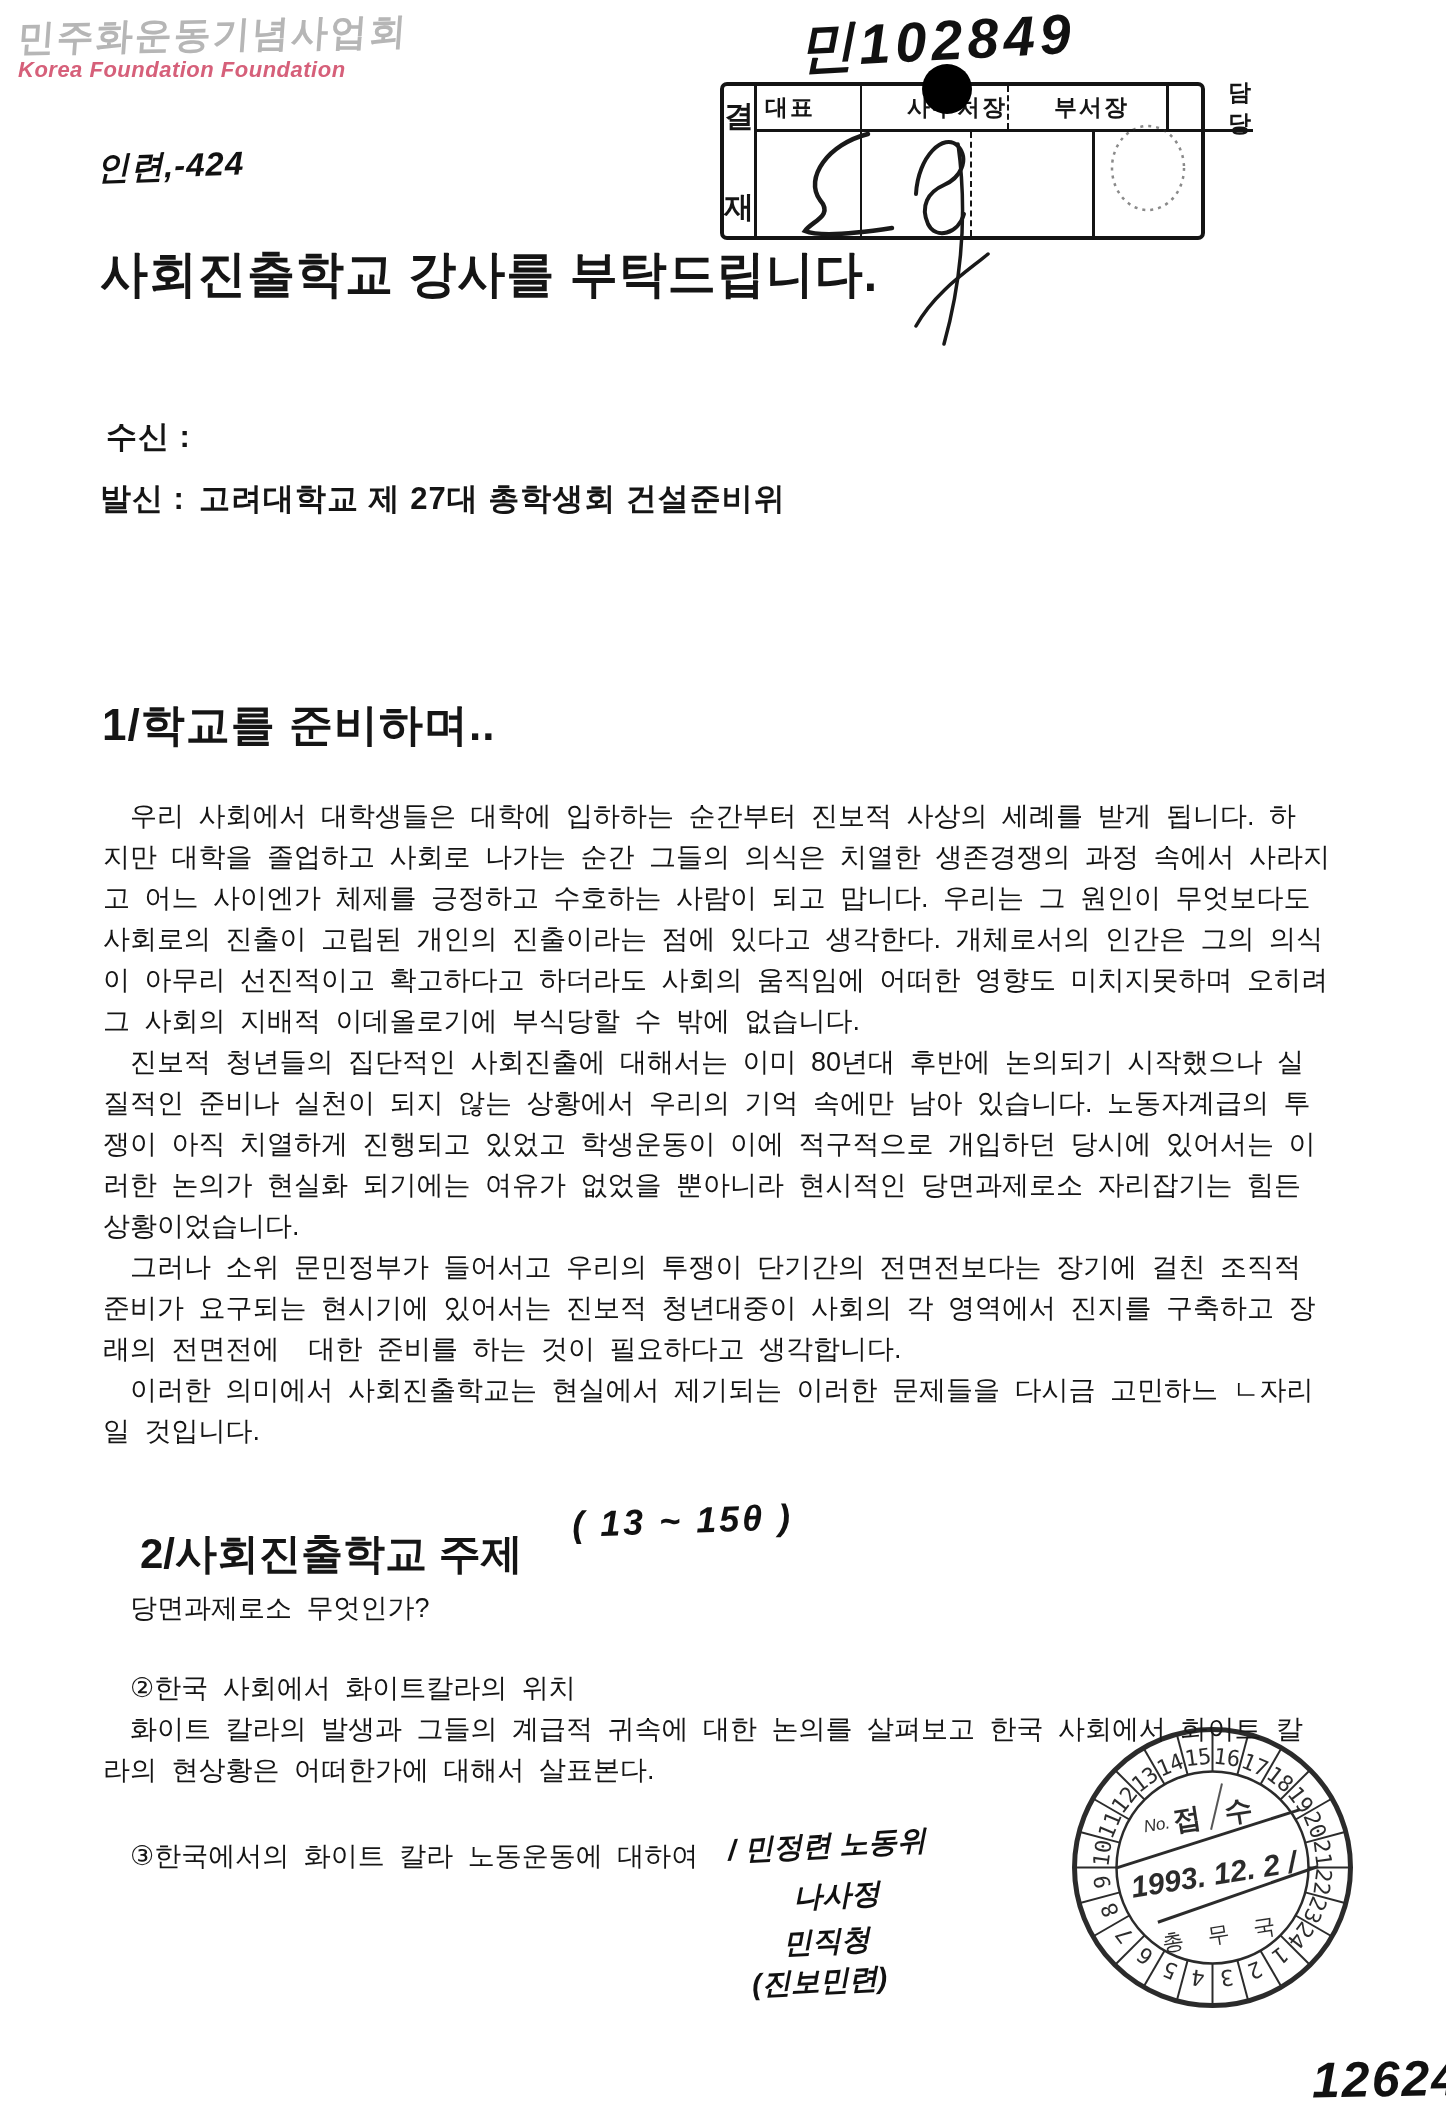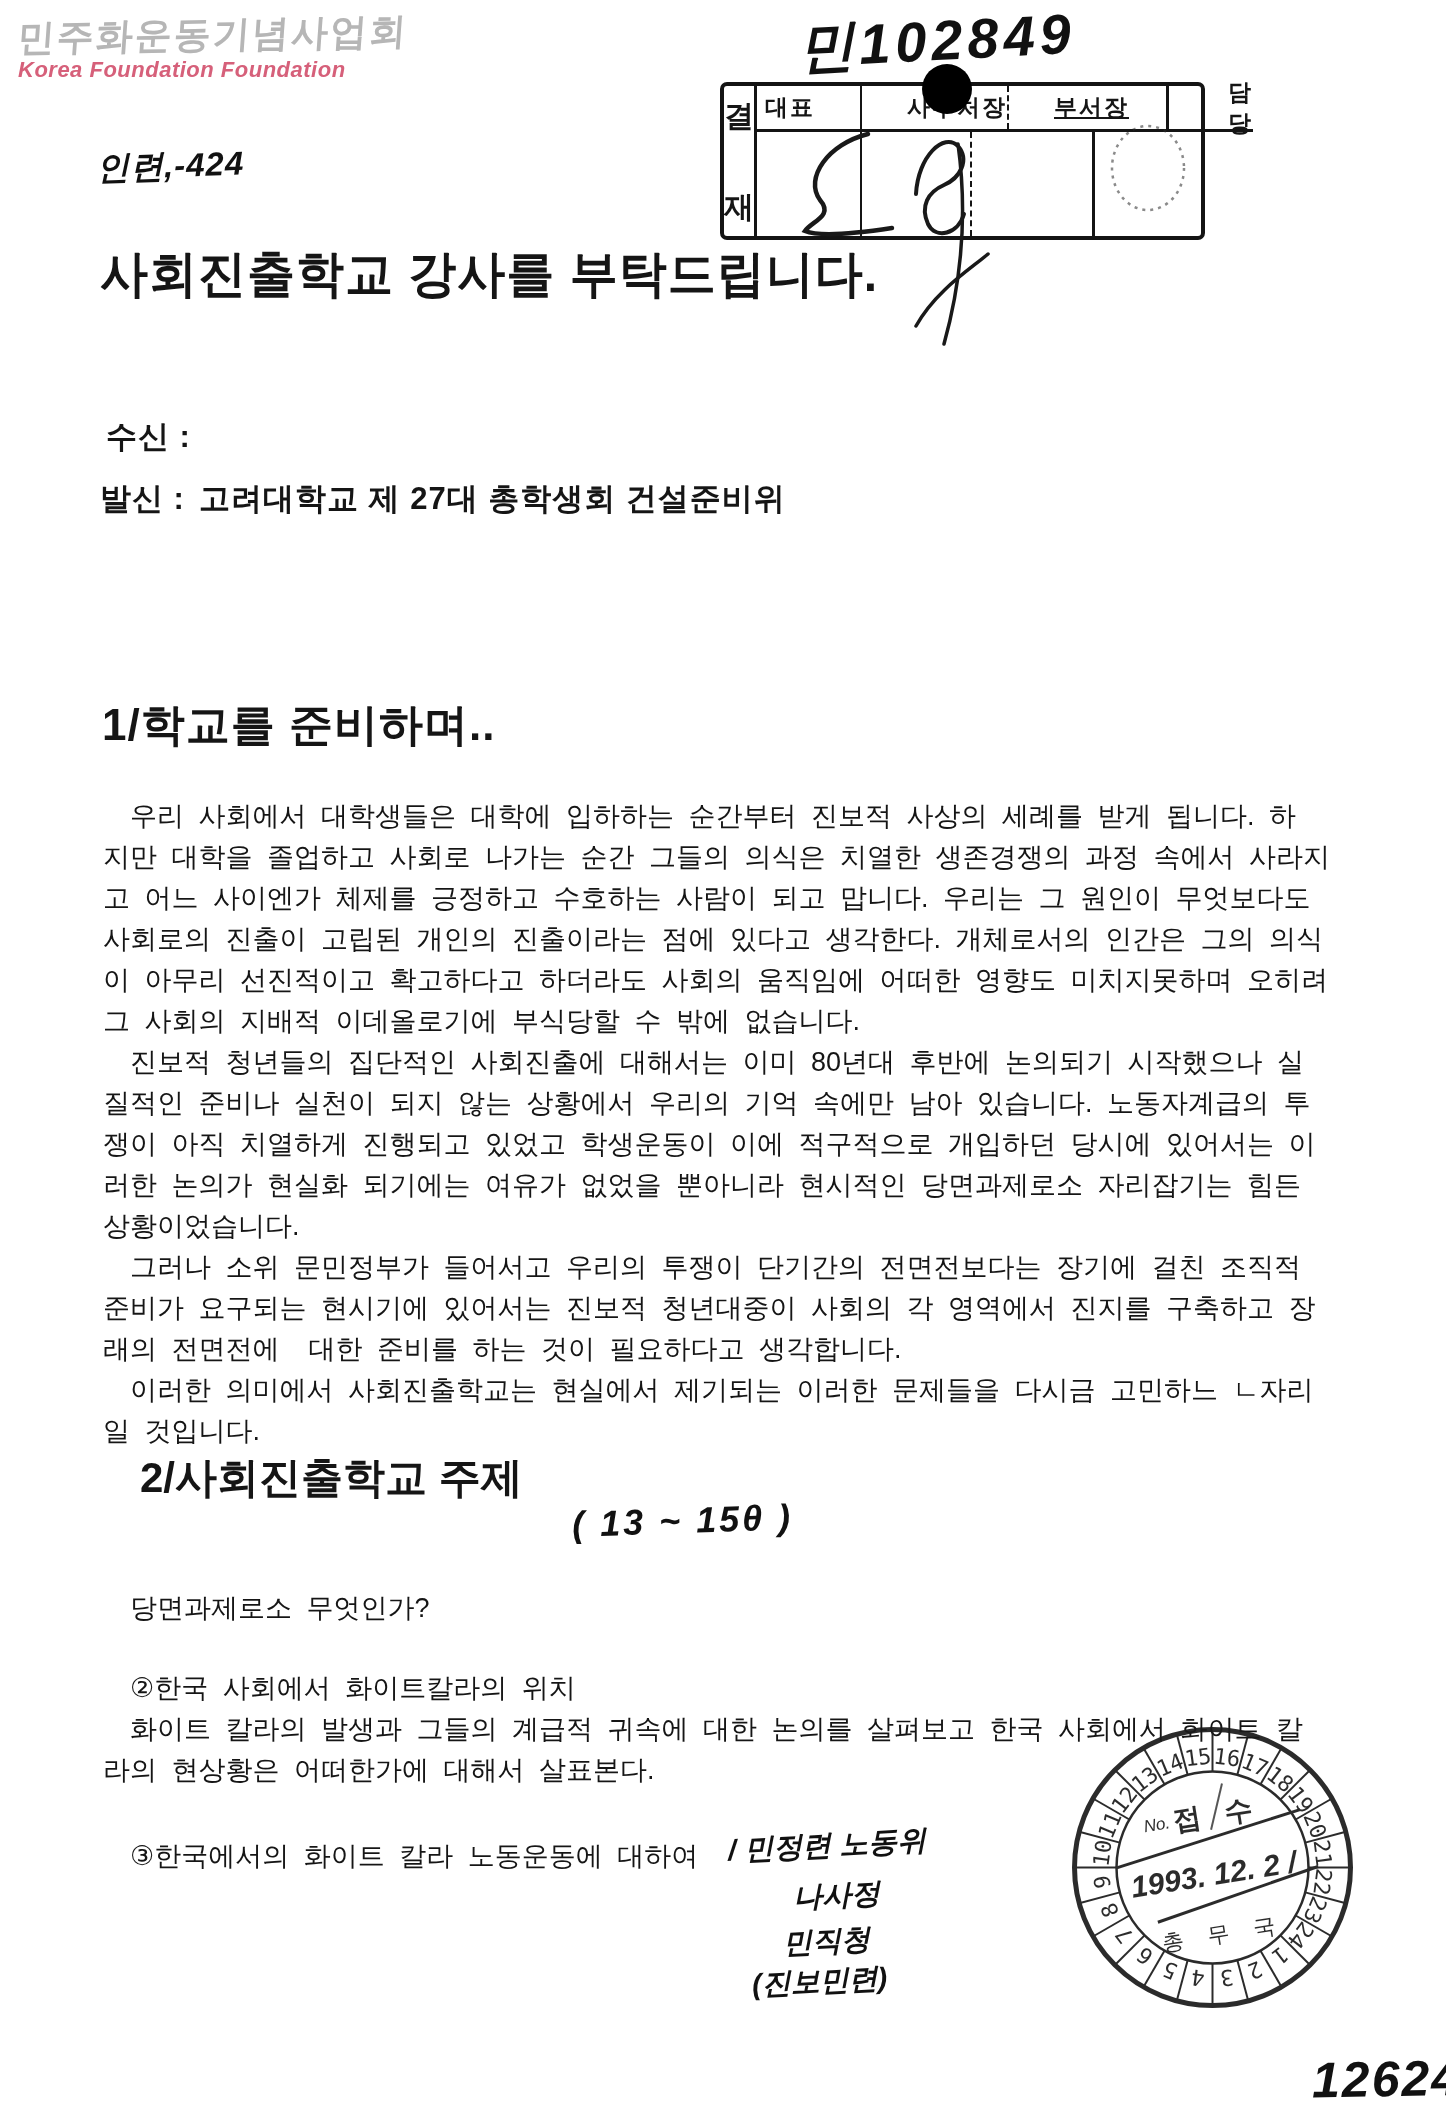--- a/index.html
+++ b/index.html
@@ -35,21 +35,21 @@
     align-items:center;padding:10px 0 8px 0;
     font-size:30px;font-weight:700;border-radius:4px 0 0 4px;
   }
   .approval .cols{flex:1;display:flex;flex-direction:column;}
   .approval .hdr{display:flex;height:46px;border-bottom:3px solid #141414;box-sizing:border-box;gap:37px;}
   .approval .bodyrow{flex:1;display:flex;}
   .hcell,.bcell{box-sizing:border-box;}
   .hcell{display:flex;align-items:center;padding-left:8px;font-size:23px;font-weight:700;letter-spacing:2px;}
   .c1{width:105px;border-right:2px solid #141414;}
   .c2{width:110px;border-right:2px dashed #141414;}
-  .c3{width:123px;border-right:3px solid #141414;text-decoration:underline;}
+  .c3{width:123px;border-right:3px solid #141414;}
   .c4{flex:1;justify-content:center;padding-left:10px;margin-left:12px;}
   .redaction-dot{
     position:absolute;left:922px;top:64px;width:50px;height:50px;border-radius:50%;
     background:#000;
   }
   .sig-layer{position:absolute;left:720px;top:82px;width:485px;height:280px;pointer-events:none;}
   
   .doc-title{
     position:absolute;left:100px;top:242px;
     font-size:48px;font-weight:800;letter-spacing:1px;transform:scaleY(1.04);
@@ -64,21 +64,21 @@
   .sec1-heading{
     position:absolute;left:102px;top:696px;
     font-size:44px;font-weight:800;letter-spacing:1px;white-space:nowrap;
   }
   .body-text{
     position:absolute;left:103px;top:796px;width:1252px;
     font-size:27px;line-height:41px;word-spacing:7px;letter-spacing:0px;
     white-space:pre-wrap;text-align:justify;
   }
   .sec2-heading{
-    position:absolute;left:140px;top:1450px;
+    position:absolute;left:140px;top:1526px;
     font-size:42px;font-weight:800;white-space:nowrap;
   }
   .sec2-annot{position:absolute;left:572px;top:1500px;font-size:36px;transform:rotate(-2deg);letter-spacing:3px;}
   .topic{position:absolute;left:103px;width:1260px;font-size:27px;line-height:41px;word-spacing:7px;white-space:pre-wrap;}
   .topic1{top:1588px;}
   .topic2{top:1668px;}
   .topic3{top:1836px;}
   .note-hw{position:absolute;font-size:29px;transform:rotate(-3deg);white-space:nowrap;}
   .note0{left:728px;top:1826px;}
   .note1{left:793px;top:1876px;}

